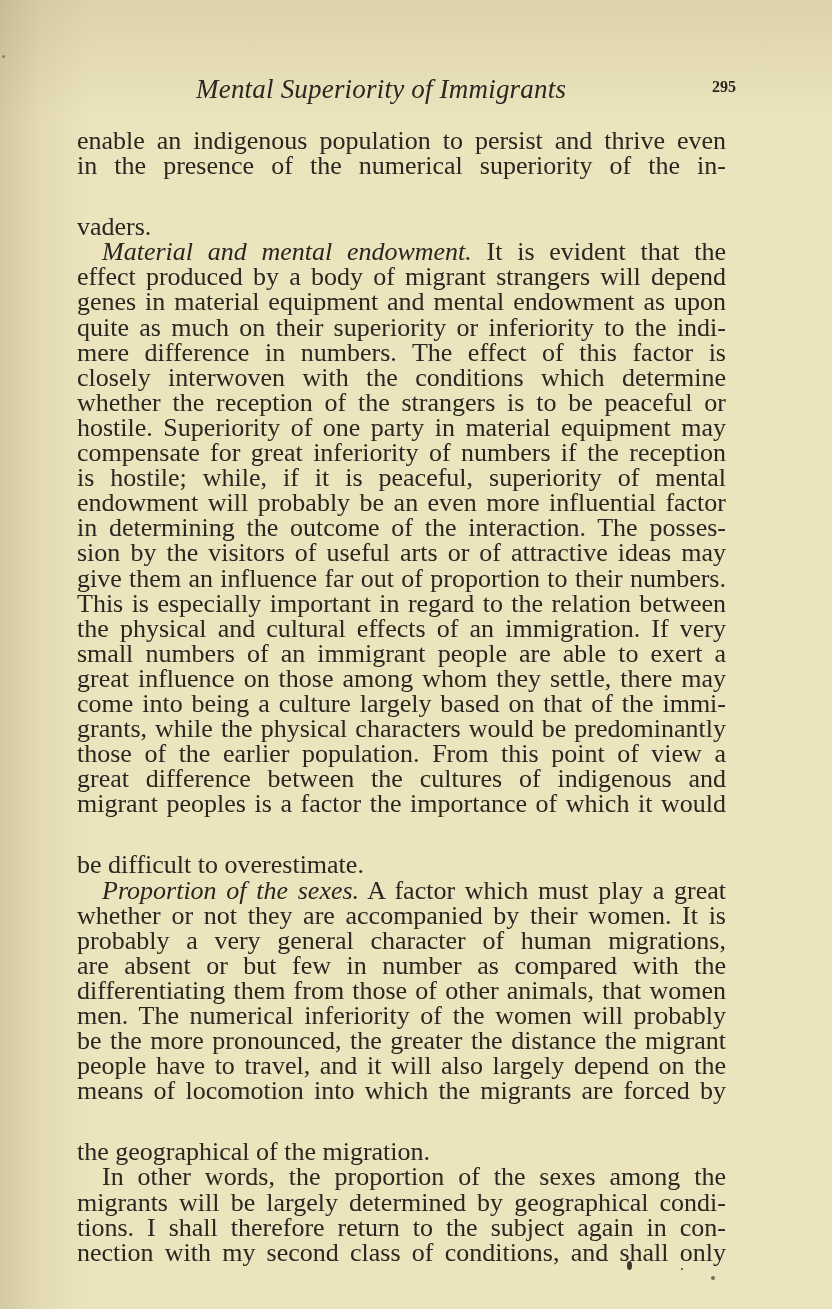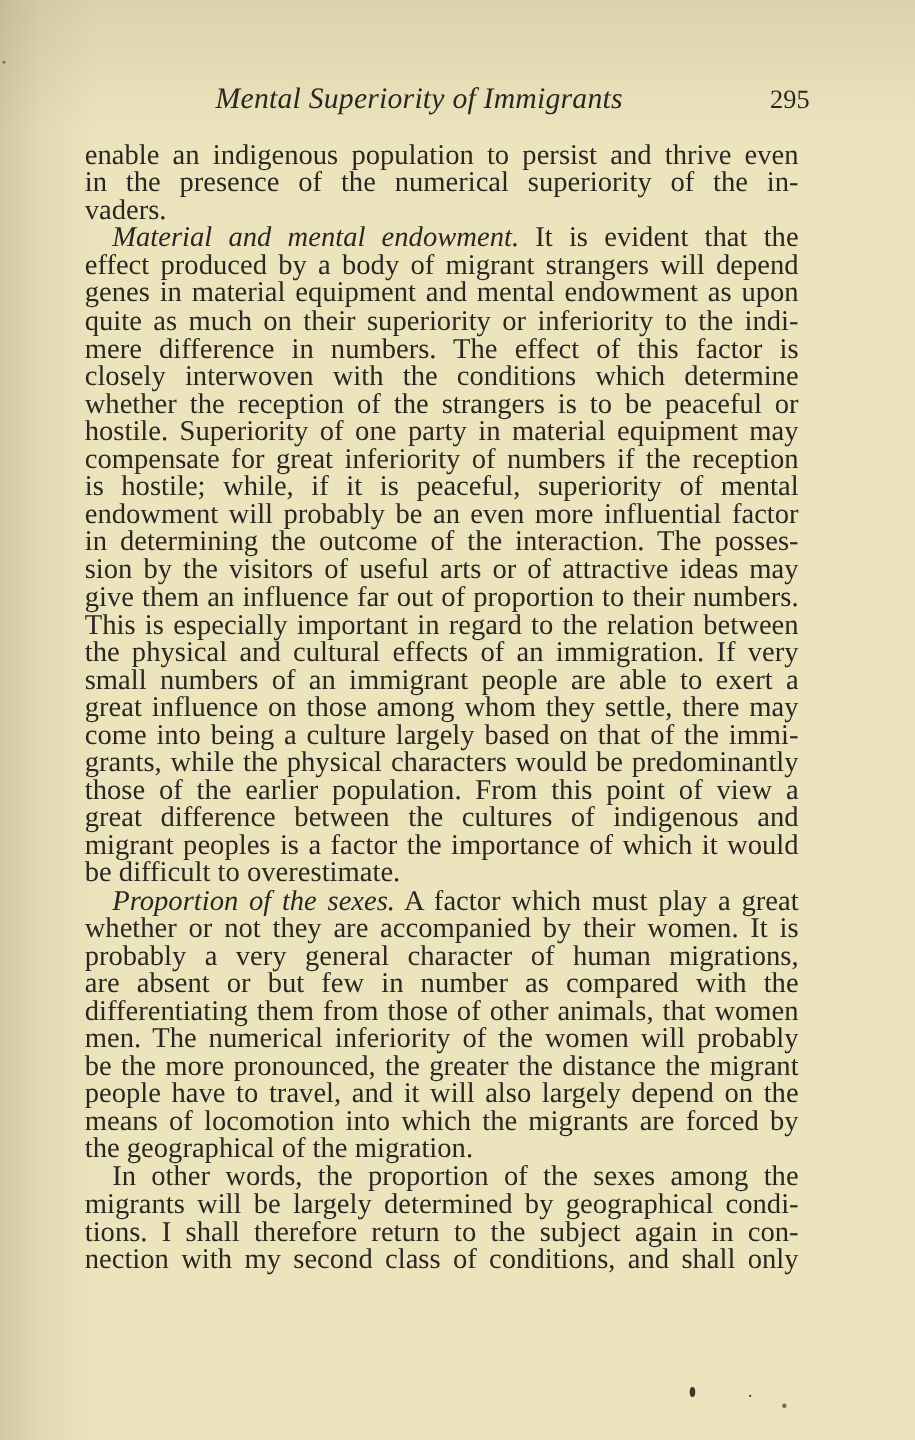--- a/index.html
+++ b/index.html
@@ -37,41 +37,43 @@
       left: 0;
       top: 0;
       font-style: italic;
       font-size: 27px;
       letter-spacing: 0.2px;
     }
     .page-number {
       position: absolute;
       right: 0;
       top: 4px;
-      font-size: 24px;
+      font-size: 16px;
+      font-weight: bold;
     }
     .body-text {
       position: absolute;
       top: 128px;
       left: 77px;
       width: 649px;
       font-family: "Liberation Serif", "DejaVu Serif", serif;
       font-size: 26px;
       line-height: 25.1px;
       color: #2a2621;
     }
     .line {
       display: block;
       white-space: nowrap;
       text-align: justify;
       text-align-last: justify;
       height: 25.1px;
     }
     .line.last {
       text-align-last: left;
+      margin-top: 36px;
     }
     .line.indent {
       padding-left: 25px;
     }
     .it {
       font-style: italic;
     }
     .speck {
       position: absolute;
       background: #3e372e;

